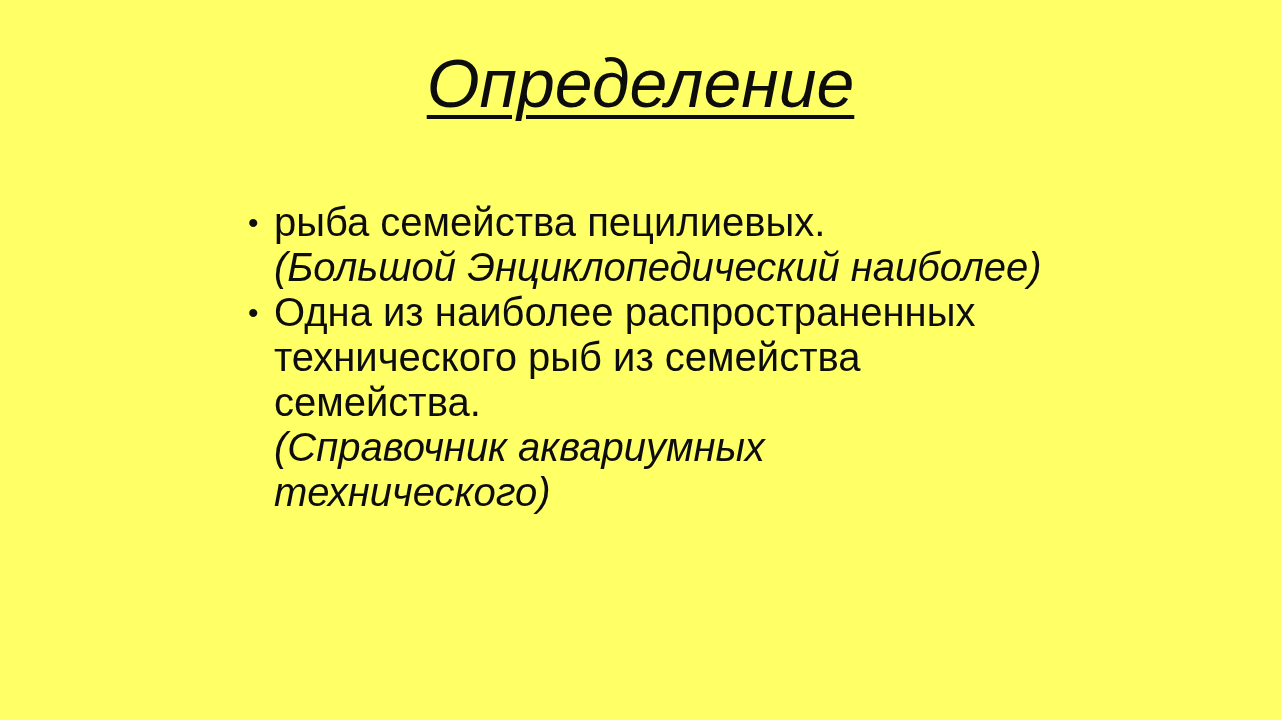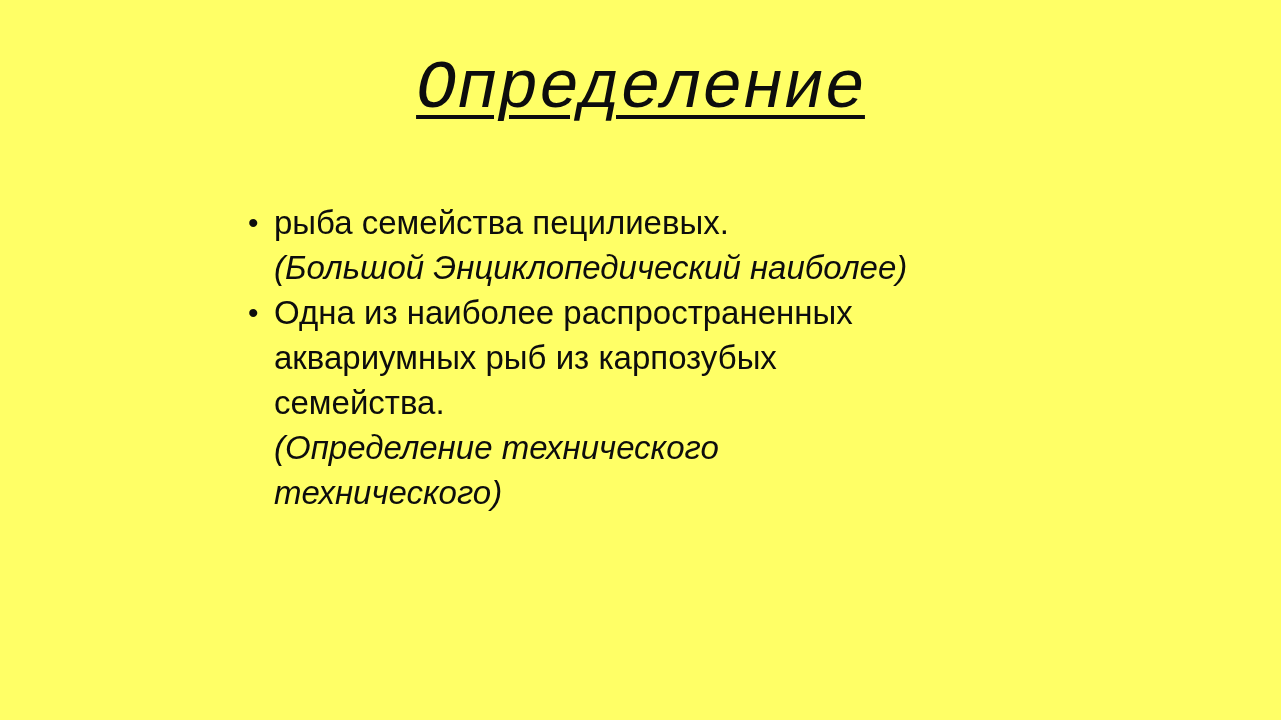--- a/index.html
+++ b/index.html
@@ -21,42 +21,41 @@
     text-align: center;
     font-size: 68px;
     font-style: italic;
     font-weight: normal;
     line-height: 1.1;
   }
   .title span {
     text-decoration: underline;
     text-underline-offset: 8px;
     text-decoration-thickness: 4px;
-    font-family: Liberation Mono, monospace;
   }
   .content {
     position: absolute;
     left: 248px;
     top: 200px;
     width: 820px;
   }
   .bullet-item {
     display: flex;
     align-items: flex-start;
   }
   .marker {
     flex: 0 0 26px;
     font-size: 30px;
     line-height: 45px;
   }
   .lines {
     flex: 1 1 auto;
   }
   .line {
-    font-size: 33px;
+    font-size: 40px;
     line-height: 45px;
     white-space: nowrap;
   }
   .line.italic {
     font-style: italic;
   }
 </style>
 </head>
 <body>
 
@@ -71,21 +70,21 @@
       <div class="lines">
         <div class="line">рыба семейства пецилиевых.</div>
         <div class="line italic">(Большой Энциклопедический наиболее)</div>
       </div>
     </div>
 
     <div class="bullet-item">
       <span class="marker">•</span>
       <div class="lines">
         <div class="line">Одна из наиболее распространенных</div>
-        <div class="line">аквариумных рыб из карпозубых</div>
+        <div class="line">технического рыб из семейства</div>
         <div class="line">семейства.</div>
-        <div class="line italic">(Определение технического</div>
+        <div class="line italic">(Справочник аквариумных</div>
         <div class="line italic">технического)</div>
       </div>
     </div>
 
   </div>
 </div>
 
 </body></html>

